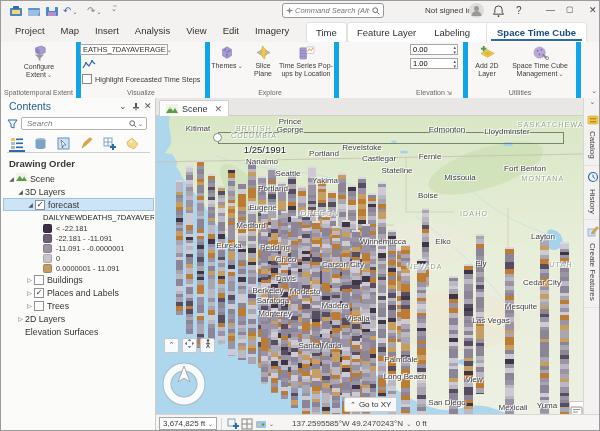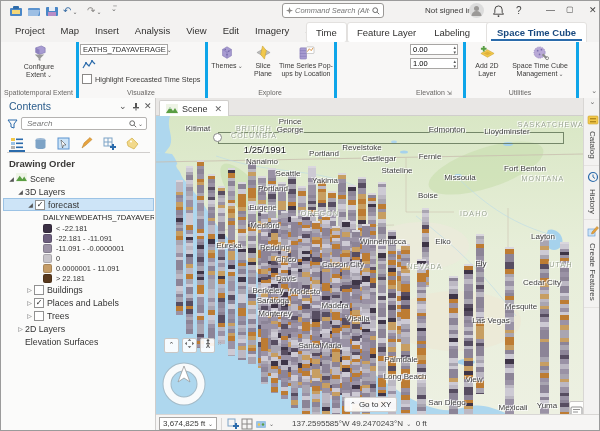--- a/index.html
+++ b/index.html
@@ -21,21 +21,21 @@
   #menutabs{position:absolute;left:6px;top:0;height:21px;display:flex;}
   .mtab{padding:4px 8px 0 8px;font-size:9.5px;color:#323130;cursor:default;}
   .ctxpill{position:absolute;top:1px;height:19px;background:#fff;border:1px solid #e3e1df;border-radius:3px;
            display:flex;align-items:center;box-shadow:0 1px 1px rgba(0,0,0,.06);}
   .ctxpill .mtab{padding:0 9px;}
   #activetab{position:absolute;left:485px;top:1px;height:19px;background:#fff;border:1px solid #e3e1df;border-radius:3px 3px 0 0;
              display:flex;align-items:center;padding:0 10px;font-size:9.5px;font-weight:bold;color:#19497f;}
   #activetab:after{content:"";position:absolute;left:4px;right:4px;bottom:1px;height:2px;background:#2b6bab;}
   
   #ribbon{position:absolute;left:0;top:41px;width:600px;height:56px;background:#f8f7f6;border-bottom:1px solid #d8d6d4;}
-  .rgroup{position:absolute;top:0;height:56px;border-right:3px solid #0ea5e9;}
+  .rgroup{position:absolute;top:0;height:56px;border-right:5px solid #0ea5e9;}
   .glbl{position:absolute;bottom:2px;left:0;right:0;text-align:center;font-size:7px;color:#6a6866;}
   .bigbtn{position:absolute;text-align:center;font-size:7px;color:#3b3a39;line-height:8px;}
   .bigbtn svg{display:block;margin:0 auto 1px auto;}
   .combo{position:absolute;height:11px;background:#fff;border:1px solid #a8a6a4;font-size:7.5px;display:flex;align-items:center;
          padding:0 2px;box-sizing:border-box;justify-content:space-between;color:#333;}
   .spin{position:absolute;height:11px;background:#fff;border:1px solid #a8a6a4;font-size:7.5px;display:flex;align-items:center;
         box-sizing:border-box;}
   .spin input{border:none;width:30px;font-size:7.5px;padding:0 2px;outline:none;font-family:"Liberation Sans",sans-serif;}
   .spinarr{display:flex;flex-direction:column;font-size:5px;line-height:5px;color:#555;margin-left:auto;padding-right:1px;}
   .chkrow{position:absolute;display:flex;align-items:center;font-size:7.3px;color:#3b3a39;}
@@ -385,25 +385,20 @@
         <div class="trow lrow" style="padding-left: 31px;">
           <span class="exp"></span>
           <span class="sw" style="background: rgb(200, 197, 202);"></span>
           <span class="tlabel">0</span>
         </div>
         <div class="trow lrow" style="padding-left: 31px;">
           <span class="exp"></span>
           <span class="sw" style="background: rgb(197, 156, 102);"></span>
           <span class="tlabel">0.0000001 - 11.091</span>
         </div>
-        <div class="trow lrow" style="padding-left: 31px;">
-          <span class="exp"></span>
-          <span class="sw" style="background: rgb(89, 57, 29);"></span>
-          <span class="tlabel">&gt; 22.181</span>
-        </div>
         <div class="trow" style="padding-left: 22px;">
           <span class="exp">▷</span>
           <span class="cb"></span>
           <span class="tlabel">Buildings</span>
         </div>
         <div class="trow" style="padding-left: 22px;">
           <span class="exp">▷</span>
           <span class="cb">✓</span>
           <span class="tlabel">Places and Labels</span>
         </div>
@@ -2591,21 +2586,21 @@
         <div class="ml c" style="left: 169px; top: 65px;">Yakima</div>
         <div class="ml c" style="left: 117px; top: 73px;">Portland</div>
         <div class="ml c" style="left: 241px; top: 55px;">Stateline</div>
         <div class="ml c" style="left: 304px; top: 62px;">Missoula</div>
         <div class="ml c" style="left: 369px; top: 53px;">Fort Benton</div>
         <div class="ml r" style="left: 387px; top: 63px;">MONTANA</div>
         <div class="ml c" style="left: 107px; top: 92px;">Eugene</div>
         <div class="ml r" style="left: 164px; top: 98px;">OREGON</div>
         <div class="ml c" style="left: 272px; top: 80px;">Boise</div>
         <div class="ml r" style="left: 318px; top: 98px;">IDAHO</div>
-        <div class="ml c" style="left: 109px; top: 110px;">Medford</div>
+        <div class="ml c" style="left: 95px; top: 110px;">Medford</div>
         <div class="ml c" style="left: 73px; top: 130px;">Eureka</div>
         <div class="ml c" style="left: 119px; top: 132px;">Redding</div>
         <div class="ml c" style="left: 227px; top: 126px;">Winnemucca</div>
         <div class="ml c" style="left: 287px; top: 126px;">Elko</div>
         <div class="ml c" style="left: 387px; top: 121px;">Layton</div>
         <div class="ml c" style="left: 130px; top: 144px;">Chico</div>
         <div class="ml c" style="left: 187px; top: 149px;">Carson City</div>
         <div class="ml r" style="left: 269px; top: 151px;">NEVADA</div>
         <div class="ml c" style="left: 325px; top: 148px;">Ely</div>
         <div class="ml r" style="left: 405px; top: 149px;">UTAH</div>

